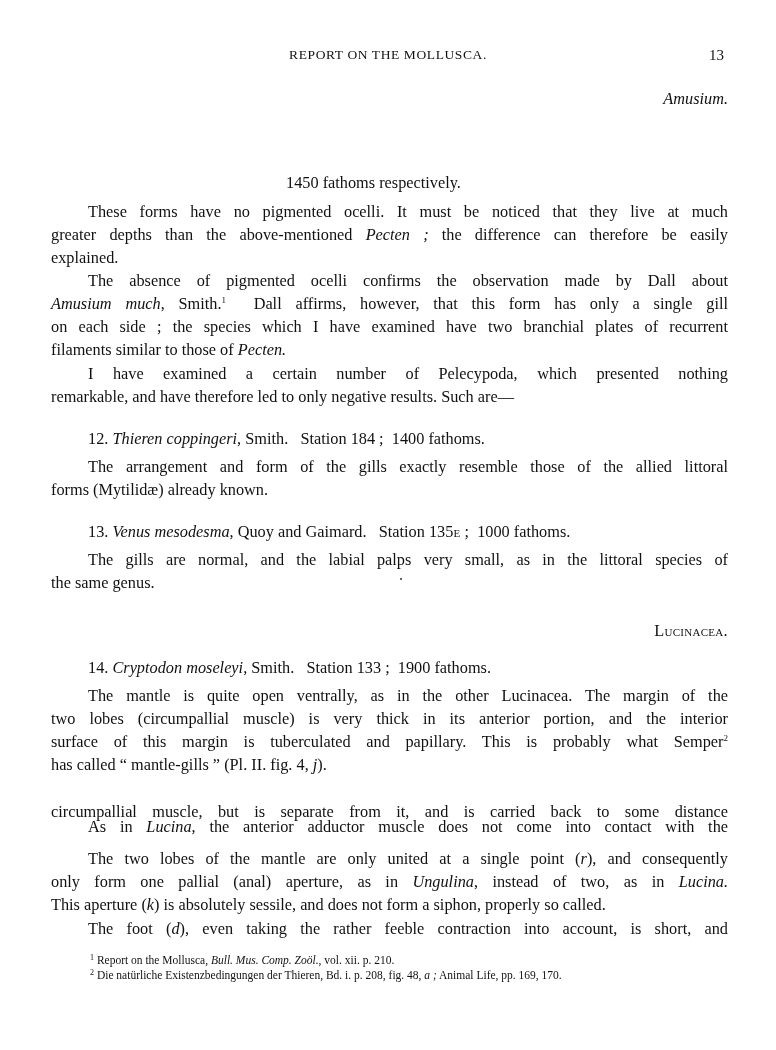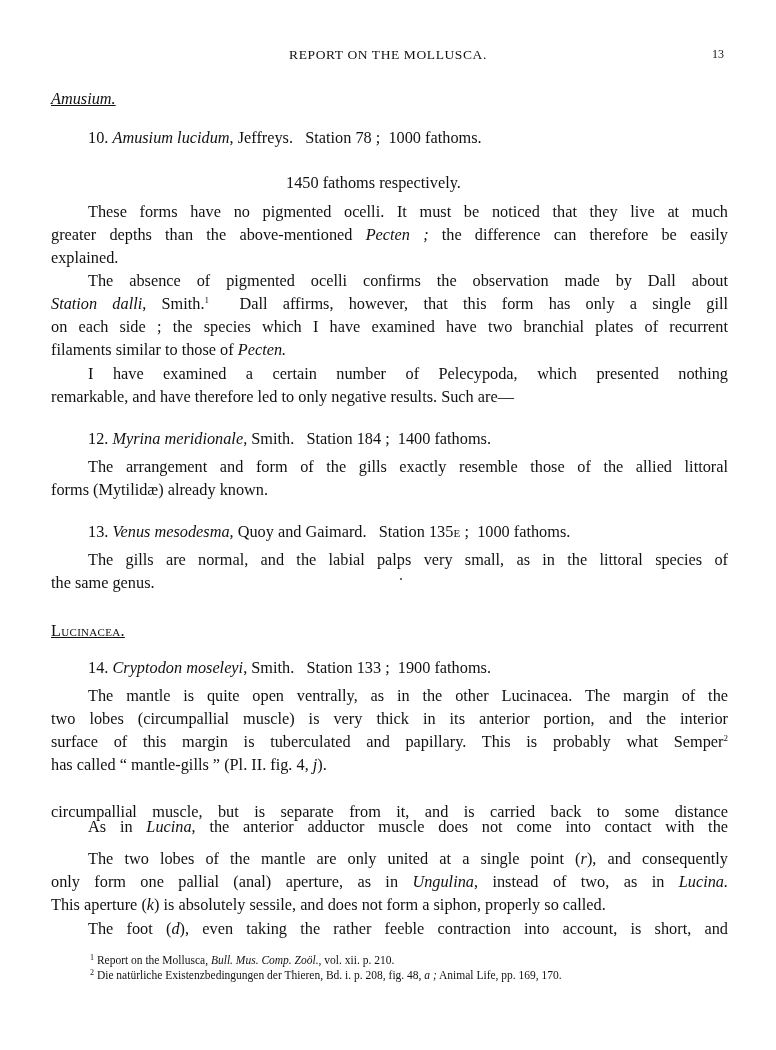--- a/index.html
+++ b/index.html
@@ -2,25 +2,25 @@
 <html><head>
 <meta charset="utf-8">
 <style>
   html, body { margin: 0; padding: 0; background: #ffffff; }
   body { width: 776px; height: 1050px; position: relative; overflow: hidden;
          font-family: "Liberation Serif", "DejaVu Serif", serif; color: #111; }
   .page { position: absolute; left: 0; top: 0; width: 696px; height: 1050px; }
   .header { position: absolute; top: 47px; left: 0; width: 776px; height: 20px; }
   .running-title { position: absolute; left: 0; width: 776px; text-align: center;
                    font-size: 13.5px; letter-spacing: 0.6px; }
-  .page-number { position: absolute; right: 52px; font-size: 12px; }
+  .page-number { position: absolute; right: 52px; font-size: 15px; }
   .line { position: absolute; left: 51px; width: 677px; font-size: 16.3px;
           line-height: 22px; white-space: nowrap; }
   .justify { text-align: justify; text-align-last: justify; }
-  .center { text-align: left; text-decoration: underline; }
+  .center { text-align: right; }
   .ind { padding-left: 37px; box-sizing: border-box; }
   .entry { padding-left: 37px; box-sizing: border-box; }
   i { font-style: italic; }
   .sc { font-variant: small-caps; letter-spacing: 0.3px; }
   sup { font-size: 9px; vertical-align: 6px; line-height: 0; }
   .fn { position: absolute; left: 90px; font-size: 11.5px; line-height: 16px; white-space: nowrap; }
   .fn sup { font-size: 8px; vertical-align: 4px; }
   .dot { position: absolute; left: 400px; top: 578px; width: 2px; height: 2px; background:#333; border-radius: 1px; }
 </style>
 </head>
@@ -30,48 +30,44 @@
 
   <div class="header">
     <span class="running-title">REPORT ON THE MOLLUSCA.</span>
     <span class="page-number">13</span>
   </div>
 
   <div class="line center" style="top:88px;">
     <i>Amusium.</i>
   </div>
 
-  <div class="line entry" style="top:127px;">
-    <span>10.</span>
-    <i>Amusium lucidum</i><span style="white-space:pre">, Jeffreys.   Station 78 ;  1000 fathoms.</span>
-  </div>
 
   <div class="line" style="top:172px; left:286px; width:auto;">1450 fathoms respectively.</div>
 
   <div class="line ind justify" style="top:201px;">These forms have no pigmented ocelli.  It must be noticed that they live at much</div>
   <div class="line justify" style="top:224px;">
     <span>greater depths than the above-mentioned </span><i>Pecten ;</i><span> the difference can therefore be easily</span>
   </div>
   <div class="line" style="top:247px;">explained.</div>
 
   <div class="line ind justify" style="top:270px;">The absence of pigmented ocelli confirms the observation made by Dall about</div>
   <div class="line justify" style="top:293px;">
-    <i>Station dalli</i><span>, Smith.</span><sup>1</sup><span style="white-space:pre">  Dall affirms, however, that this form has only a single gill</span>
+    <i>Amusium much</i><span>, Smith.</span><sup>1</sup><span style="white-space:pre">  Dall affirms, however, that this form has only a single gill</span>
   </div>
   <div class="line justify" style="top:316px;">on each side ; the species which I have examined have two branchial plates of recurrent</div>
   <div class="line" style="top:339px;">
     <span>filaments similar to those of </span><i>Pecten.</i>
   </div>
 
   <div class="line ind justify" style="top:363px;">I have examined a certain number of Pelecypoda, which presented nothing</div>
   <div class="line" style="top:386px;">remarkable, and have therefore led to only negative results.  Such are—</div>
 
   <div class="line entry" style="top:428px;">
     <span>12.</span>
-    <i>Myrina meridionale</i><span style="white-space:pre">, Smith.   Station 184 ;  1400 fathoms.</span>
+    <i>Thieren coppingeri</i><span style="white-space:pre">, Smith.   Station 184 ;  1400 fathoms.</span>
   </div>
   <div class="line ind justify" style="top:456px;">The arrangement and form of the gills exactly resemble those of the allied littoral</div>
   <div class="line" style="top:479px;">forms (Mytilidæ) already known.</div>
 
   <div class="line entry" style="top:521px;">
     <span>13.</span>
     <i>Venus mesodesma</i><span style="white-space:pre">, Quoy and Gaimard.   Station 135</span><span class="sc">e</span><span style="white-space:pre"> ;  1000 fathoms.</span>
   </div>
   <div class="line ind justify" style="top:549px;">The gills are normal, and the labial palps very small, as in the littoral species of</div>
   <div class="line" style="top:572px;">the same genus.</div>

